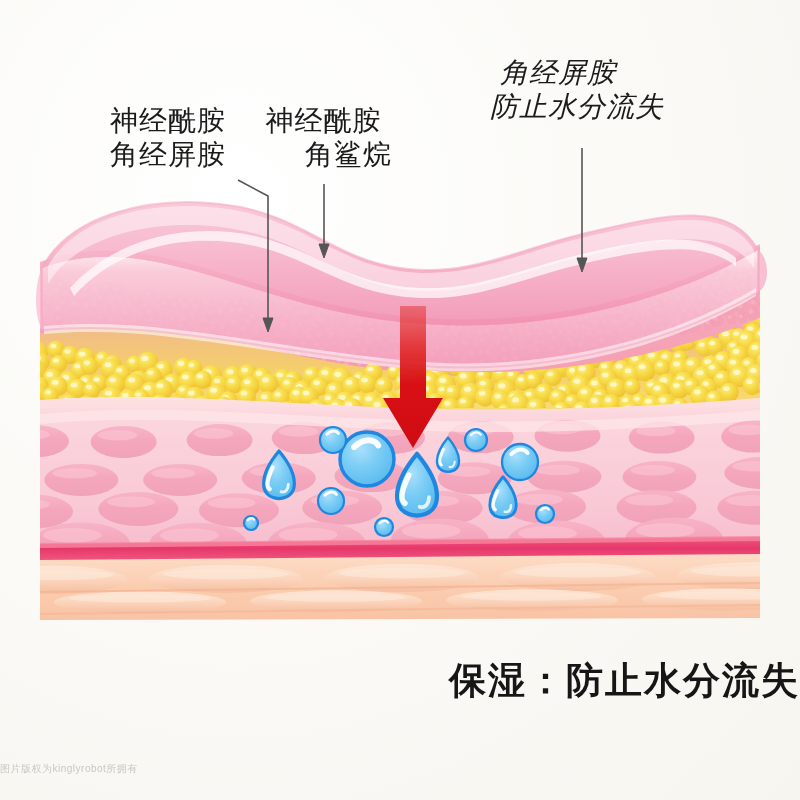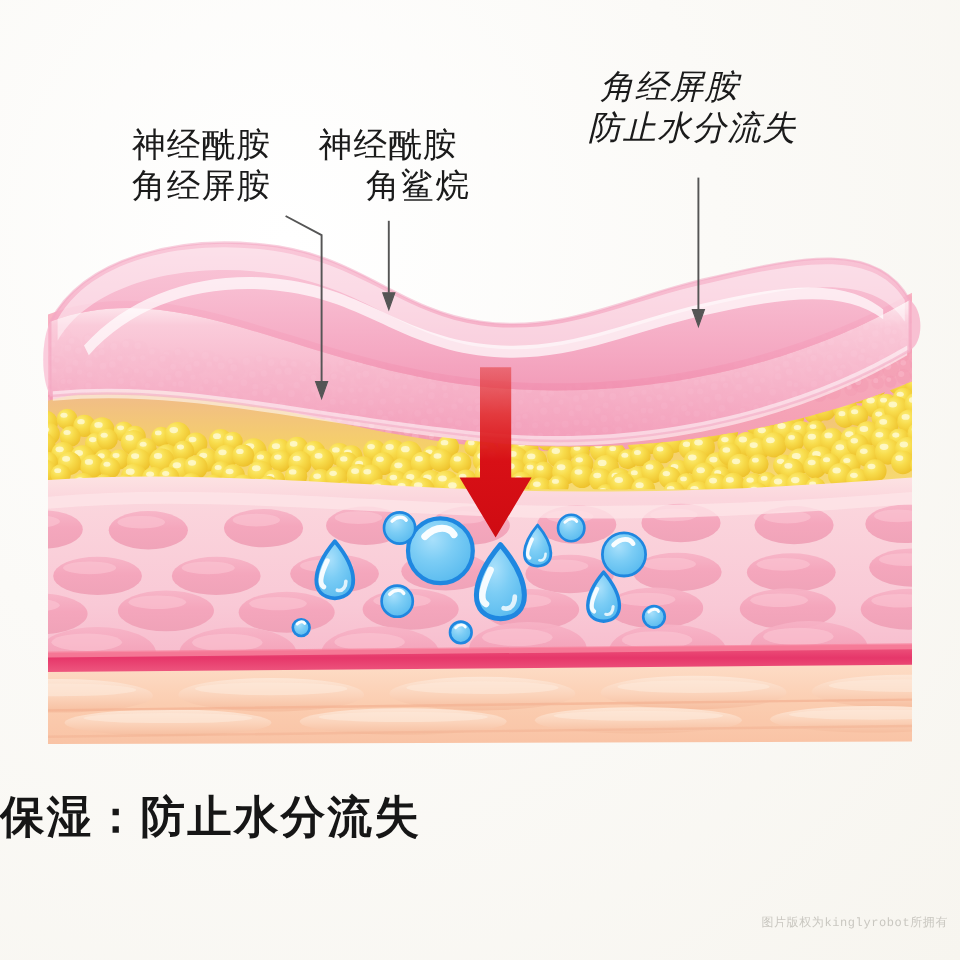--- a/index.html
+++ b/index.html
@@ -24,28 +24,28 @@
     white-space:pre;
     font-family:"Liberation Sans","DejaVu Sans",sans-serif;
   }
   #lblA{left:110px;top:104px;}
   #lblB{left:255px;top:104px;text-align:center;}
   #lblB .l2{display:block;margin-left:50px;}
   #lblC{left:500px;top:56px;font-style:italic;}
   #lblC .l2{display:block;margin-left:-10px;}
   .caption{
     position:absolute;left:0;top:656px;width:800px;
-    text-align:left;
+    text-align:right;
     font-size:37px;font-weight:bold;color:#161616;
     letter-spacing:2px;
   }
   .watermark{
     position:absolute;left:0;top:762px;width:790px;
-    text-align:right;
-    font-size:10px;color:#c9c7c0;letter-spacing:.5px;font-family:Liberation Mono, monospace;
+    text-align:left;
+    font-size:10px;color:#c9c7c0;letter-spacing:.5px;
   }
   svg#art{position:absolute;left:0;top:0;width:800px;height:800px;}
 </style>
 </head>
 <body>
 
 <div id="stage">
 
   <svg id="art" viewBox="0 0 800 800">
     <defs>

